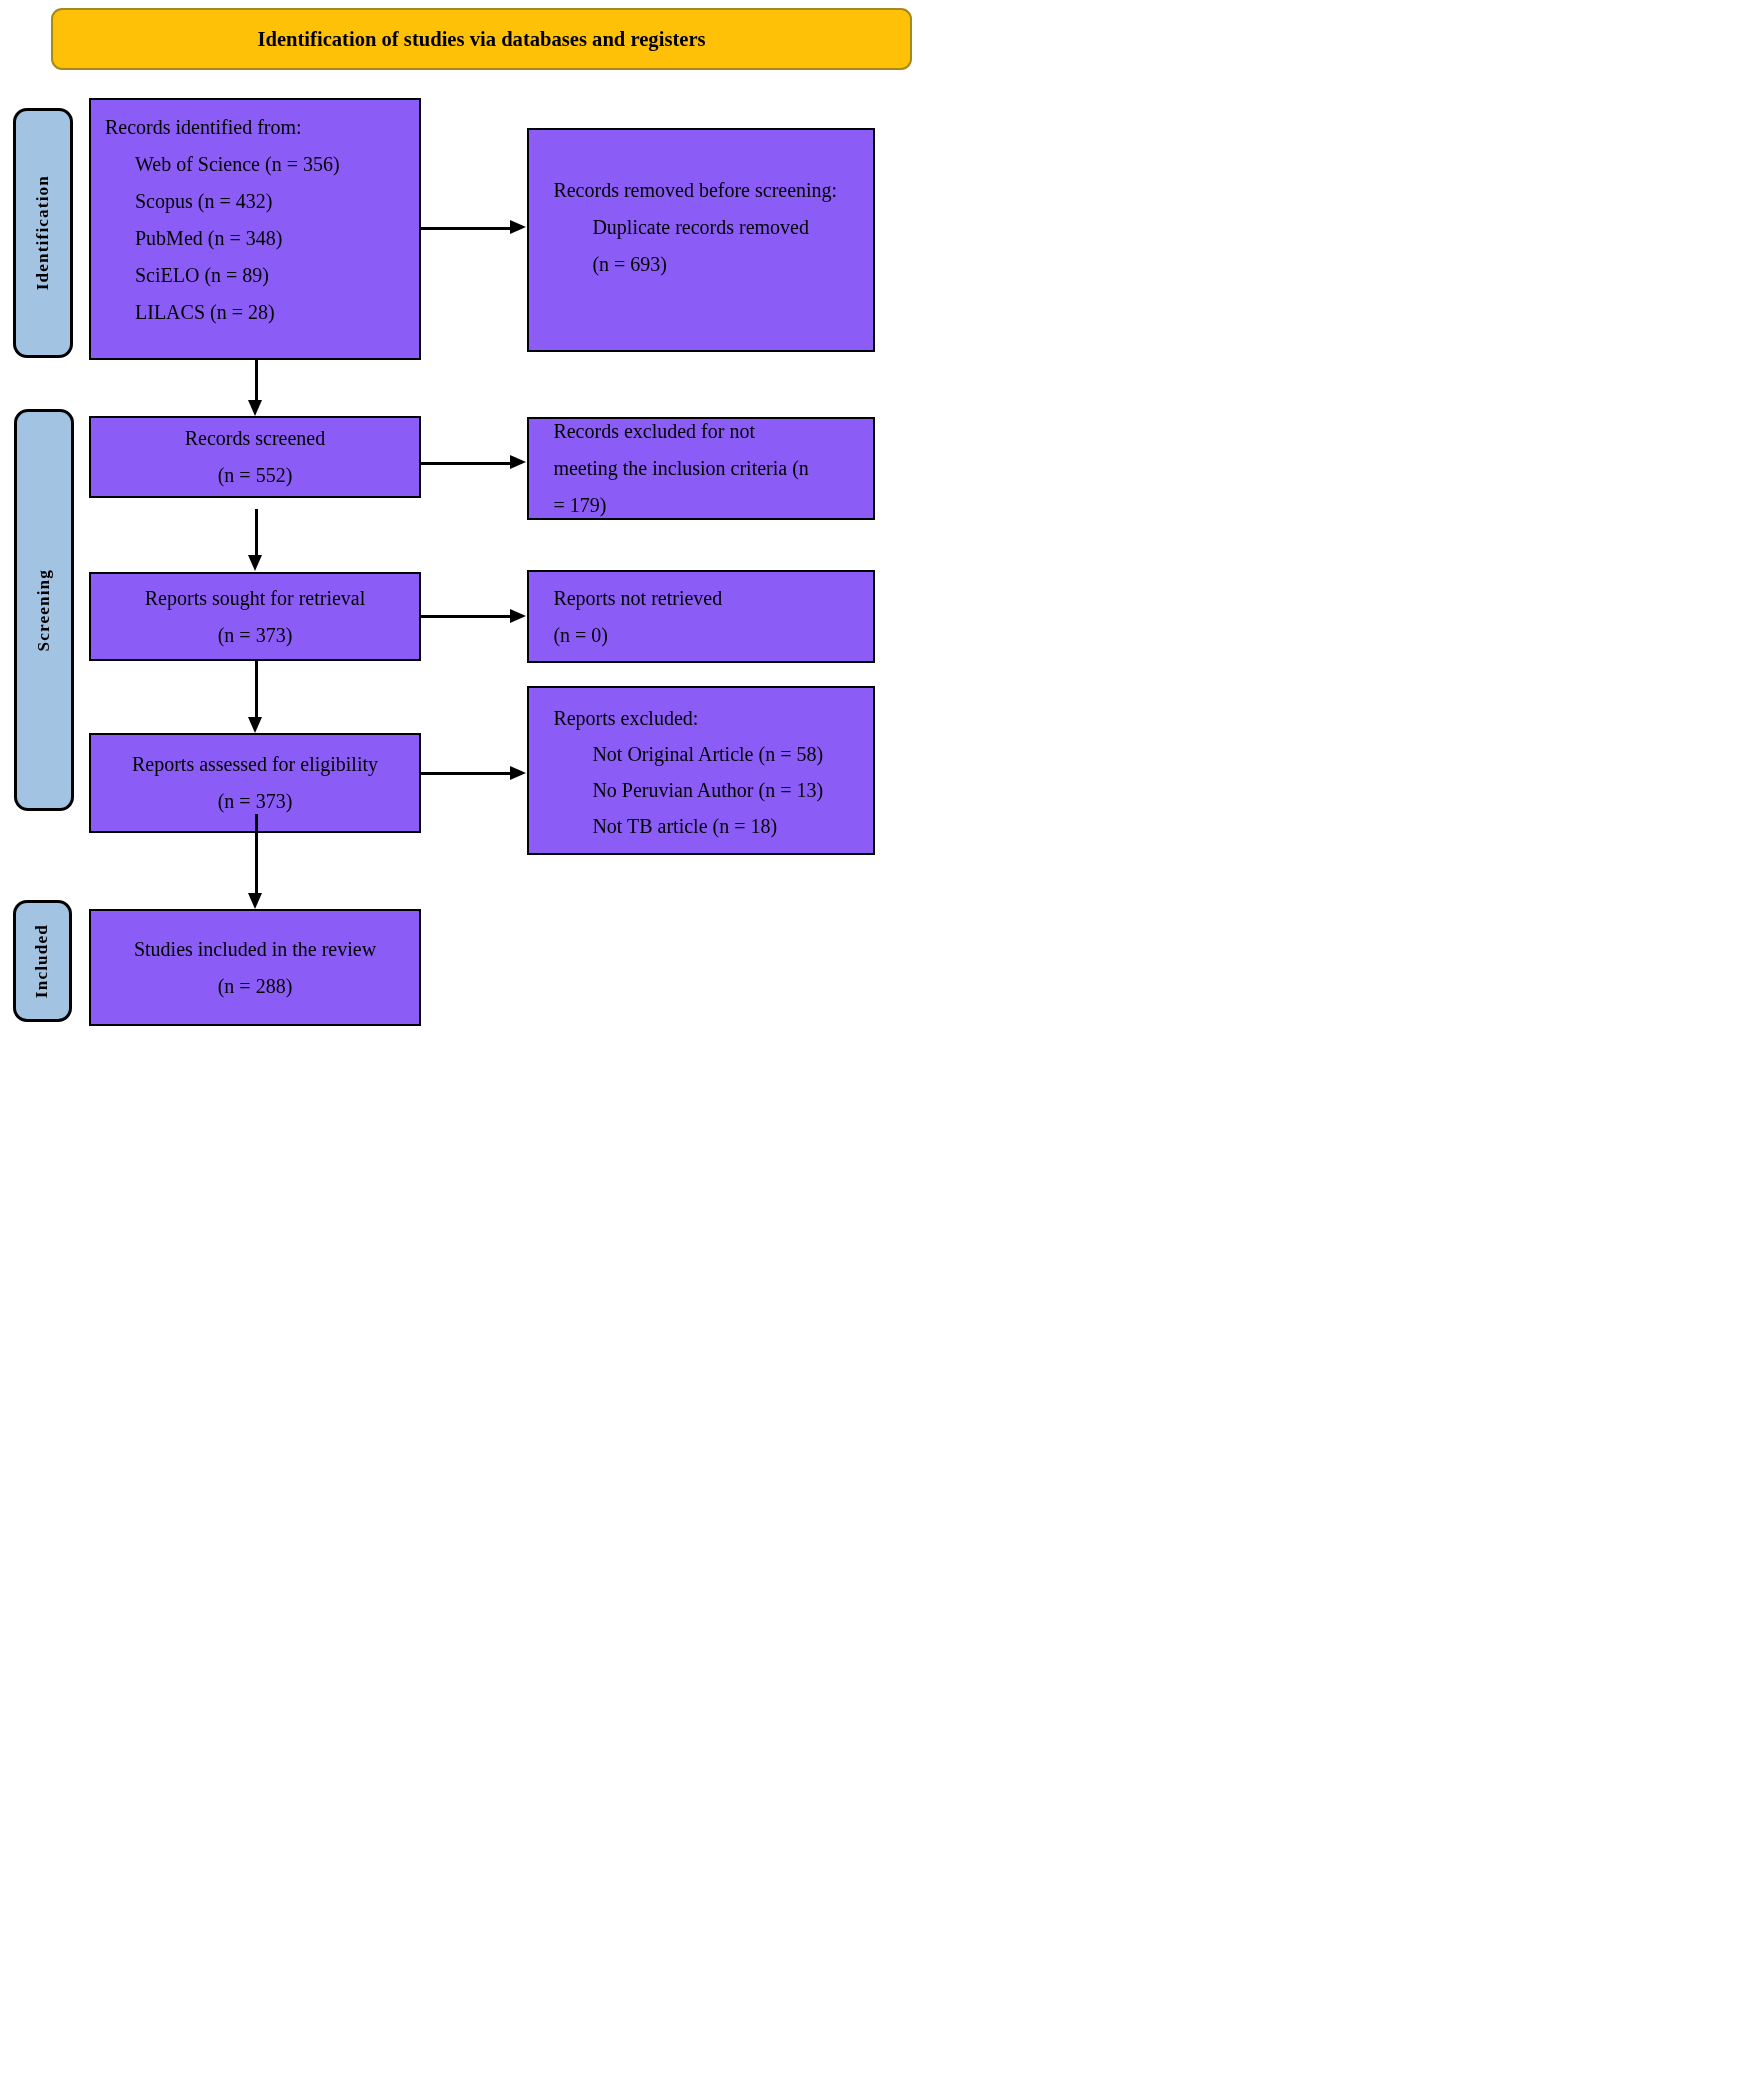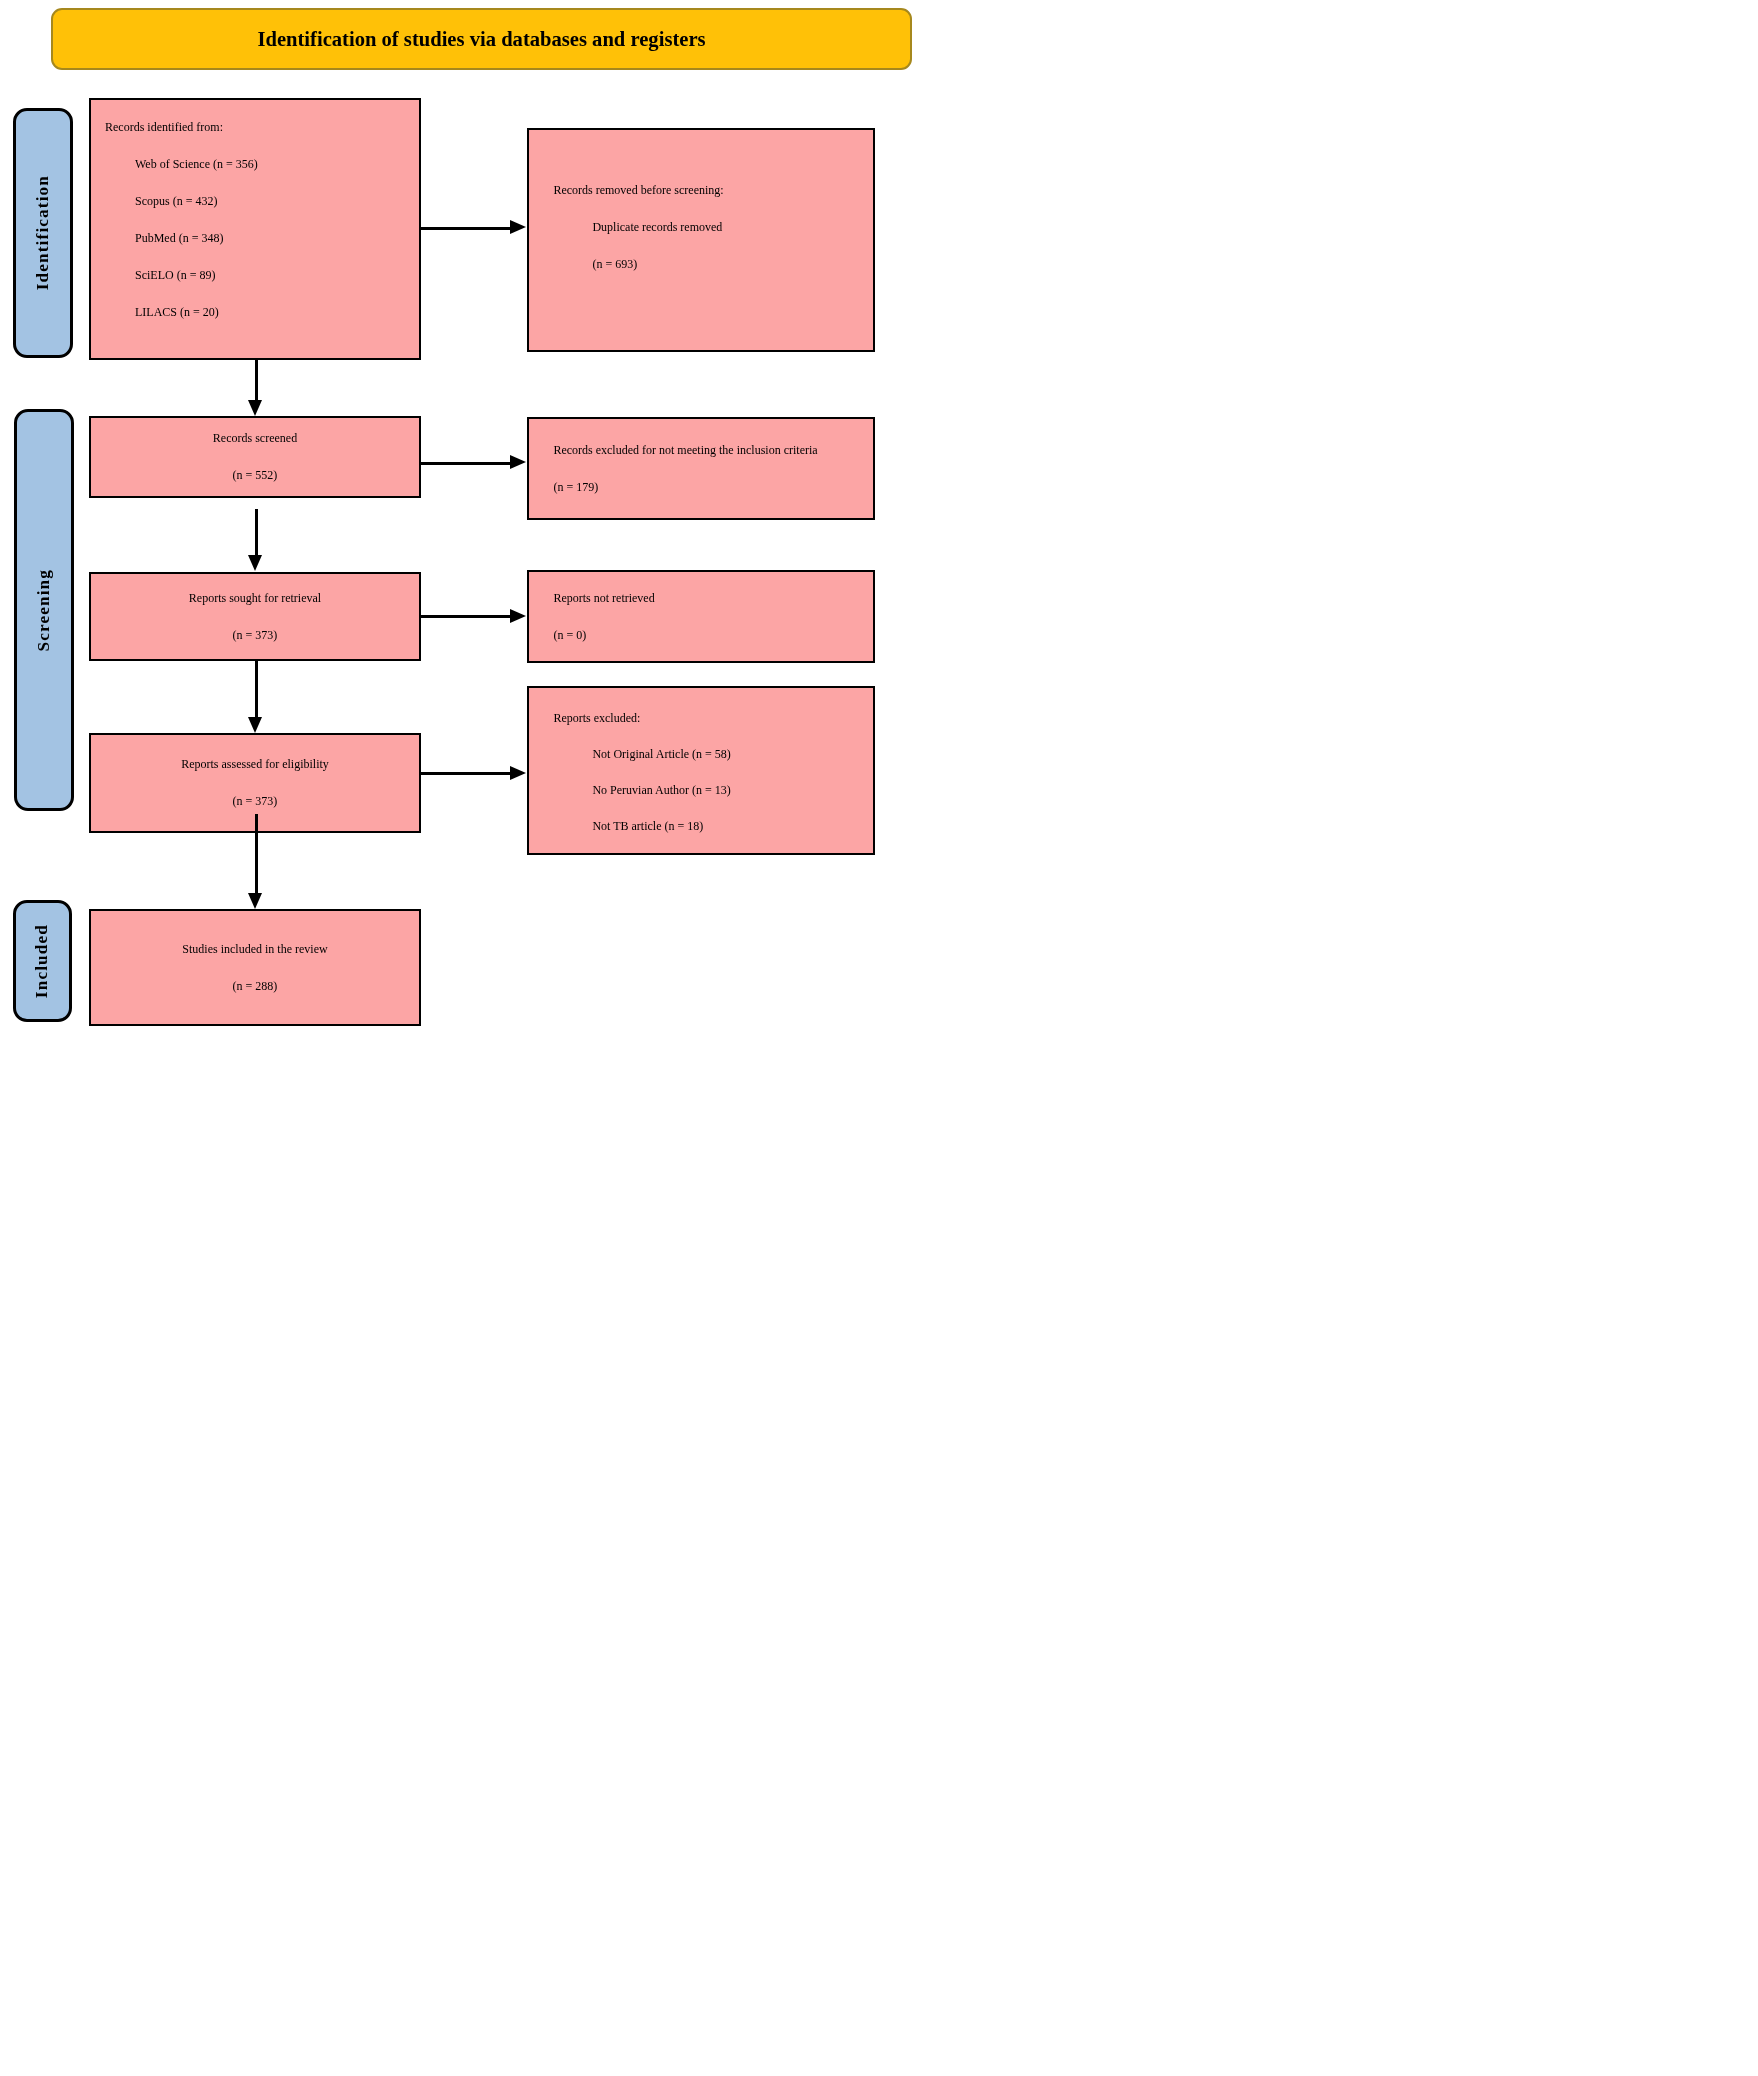--- a/index.html
+++ b/index.html
@@ -22,22 +22,22 @@
   }
   .stage span {
     writing-mode:vertical-rl; transform:rotate(180deg);
     font-weight:bold; font-size:17.3px; letter-spacing:1.1px; white-space:nowrap;
   }
   #stage-identification { left:12.5px; top:108px;  width:60px; height:250px; }
   #stage-screening      { left:13.5px; top:409px;  width:60px; height:402px; }
   #stage-included       { left:12.5px; top:900px; width:59px; height:122px; }
   
   .fbox {
-    position:absolute; background:#fca5a5; border:2.7px solid #000; box-sizing:border-box;
-    font-size:12px; line-height:37px;
+    position:absolute; background:#8b5cf6; border:2.7px solid #000; box-sizing:border-box;
+    font-size:20px; line-height:37px;
   }
   .colL { left:89px; width:332px; }
   .colR { left:527px; width:348px; }
   .center2 { display:flex; flex-direction:column; align-items:center; justify-content:center; text-align:center; }
   .vcenter { display:flex; flex-direction:column; justify-content:center; }
   .sub { padding-left:30px; }
   .rsub { padding-left:39px; }
   #box-identified        { top:98px;  height:262px; padding:8.7px 4.3px 0 14px; }
   #box-screened          { top:416px;  height:82px; }
   #box-sought            { top:572px; height:89px; }
@@ -76,21 +76,21 @@
   <div class="stage" id="stage-included">
     <span>Included</span>
   </div>
 
   <div class="fbox colL" id="box-identified">
     <div>Records identified from:</div>
     <div class="sub">Web of Science (n = 356)</div>
     <div class="sub">Scopus (n = 432)</div>
     <div class="sub">PubMed (n = 348)</div>
     <div class="sub">SciELO (n = 89)</div>
-    <div class="sub">LILACS (n = 20)</div>
+    <div class="sub">LILACS (n = 28)</div>
   </div>
 
   <div class="fbox colL center2" id="box-screened">
     <div>Records screened</div>
     <div>(n = 552)</div>
   </div>
 
   <div class="fbox colL center2" id="box-sought">
     <div>Reports sought for retrieval</div>
     <div>(n = 373)</div>

